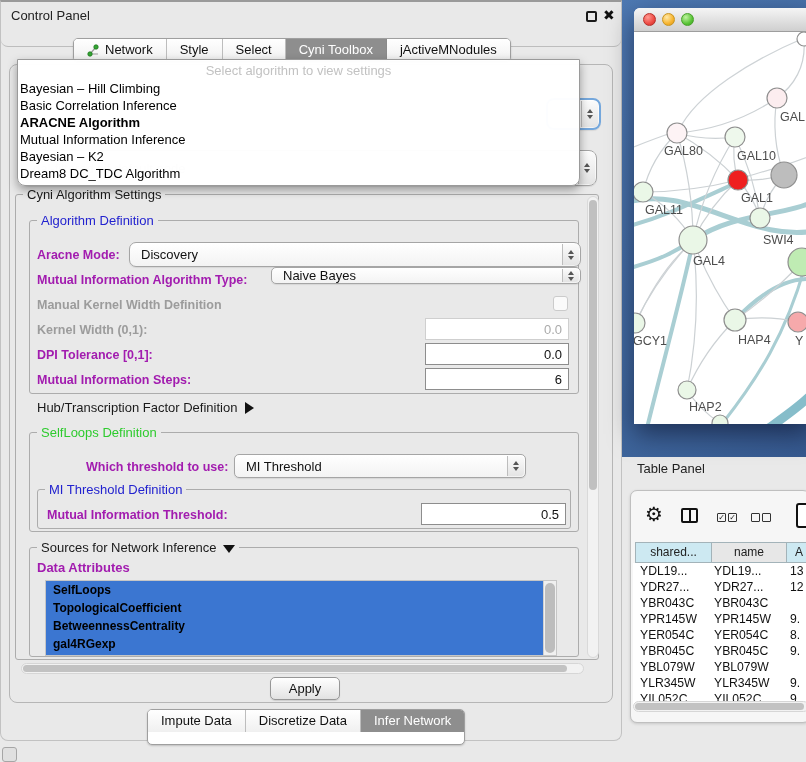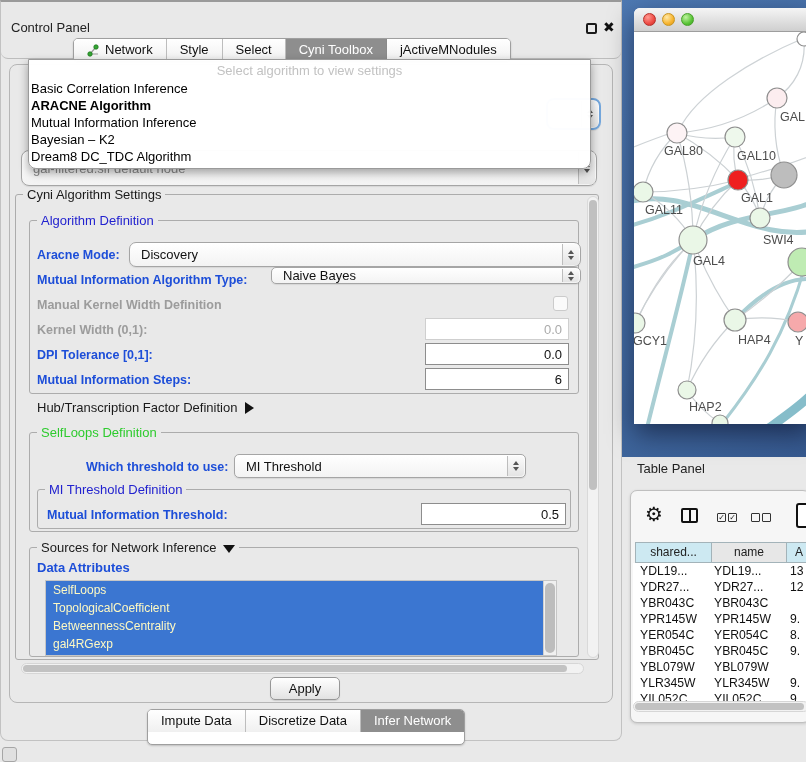--- a/index.html
+++ b/index.html
@@ -12,21 +12,21 @@
     -webkit-font-smoothing:antialiased;
   }
   .abs { position:absolute; }
 
   
   #control-panel {
     position:absolute; left:0; top:0; width:622px; height:741px;
     background:#e9e9e9; border:1px solid #c2c2c2; border-top:2px solid #9a9a9a;
     border-radius:0 0 8px 8px; z-index:2;
   }
-  .cp-titlebar { position:absolute; left:0; top:12px; width:100%; height:45px;
+  .cp-titlebar { position:absolute; left:0; top:0; width:100%; height:45px;
     border-bottom:1px solid #bdbdbd;border-radius:7px; }
   .cp-title { position:absolute; left:10px; top:6px; font-size:13px; color:#222; }
   .float-btn { position:absolute; left:585px; top:9px; width:11px; height:11px;
     border:2px solid #1a1a1a; border-radius:2px; }
   .close-btn { position:absolute; left:602px; top:5px; font-size:14px; font-weight:bold; color:#111; }
 
   .tabstrip { position:absolute; display:flex; background:#fff;
     border:1px solid #9f9f9f; border-radius:5px; overflow:hidden;
     box-shadow:0 1px 2px rgba(0,0,0,.18); }
   .tab { padding:0 13px; height:22px; line-height:22px; font-size:13px; color:#111;
@@ -39,21 +39,21 @@
 
   .cp-body { position:absolute; left:8px; top:62px; width:604px; height:639px;
     border:1px solid #b6b6b6; border-radius:8px; background:#e9e9e9; }
 
   
   .groupbox { position:absolute; border:1px solid #acacac; border-radius:3px; background:transparent; }
   .gtitle { position:absolute; font-size:13px; background:#e9e9e9; padding:0 4px; white-space:nowrap; z-index:3; }
   .gtitle.blue { color:#2222cf; }
   .gtitle.green { color:#2ecb2e; }
 
-  .lbl { position:absolute; font-size:12.5px; font-weight:bold; white-space:nowrap; color:#1d4ed8; }
+  .lbl { position:absolute; font-size:12.5px; font-weight:bold; white-space:nowrap; color:#a21caf; }
   .lbl.dim { color:#9c9c9c; }
 
   .combo { position:absolute; background:linear-gradient(#ffffff,#f3f3f3);
     border:1px solid #a5a5a5; border-radius:5px; font-size:13px; color:#111;
     display:flex; align-items:center; padding-left:11px; box-shadow:0 1px 1px rgba(0,0,0,.08); }
   .stepper { position:absolute; right:1px; top:1px; bottom:1px; width:17px;
     background:linear-gradient(#fbfbfb,#e4e4e4); border-left:1px solid #bdbdbd;
     border-radius:0 4px 4px 0; display:flex; flex-direction:column; align-items:center; justify-content:center; gap:2px; }
   .tri-up { width:0; height:0; border-left:3px solid transparent; border-right:3px solid transparent; border-bottom:4px solid #555; }
   .tri-down { width:0; height:0; border-left:3px solid transparent; border-right:3px solid transparent; border-top:4px solid #555; }
@@ -62,31 +62,31 @@
     font-size:13px; color:#111; display:flex; align-items:center; justify-content:flex-end; padding-right:6px; }
   .field.disabled { border-color:#cfcfcf; color:#ababab; }
 
   .checkbox { position:absolute; width:15px; height:15px; border:1px solid #cbcbcb;
     border-radius:3px; background:#fafafa; }
 
   
   #algo-popup { position:absolute; left:16px; top:57px; width:563px;
     background:rgba(255,255,255,.98); border:1px solid #9a9a9a;
     border-radius:0 0 8px 8px; box-shadow:0 4px 10px rgba(0,0,0,.35);
-    z-index:50; padding-bottom:3px;margin-left:11px; }
+    z-index:50; padding-bottom:3px; }
   .popup-placeholder { text-align:center; color:#c2c2c2; font-size:13px; height:18px; line-height:18px; margin-top:2px; }
   .popup-item { font-size:13px; color:#000; height:17px; line-height:17px; padding-left:2px; white-space:nowrap; }
   .popup-item.bold { font-weight:bold; }
 
   
   #attr-list { position:absolute; left:44px; top:578px; width:512px; height:76px;
     background:#fff; border:1px solid #c6c6c6; overflow:hidden;
     display:flex; flex-direction:column; }
-  .attr-item { height:18px; line-height:18px; background:#3b76d1; color:#fef9c3;
-    font-size:12px; padding-left:7px; width:calc(100% - 13px); }
+  .attr-item { height:18px; line-height:18px; background:#3b76d1; color:#000000;
+    font-size:12px; padding-left:7px; width:calc(100% - 13px);font-weight:bold; }
   .attr-cont { flex:1; background:#3b76d1; width:calc(100% - 13px); }
   .list-vscroll { position:absolute; right:0; top:0; bottom:0; width:13px;
     background:#f0f0f0; border-left:1px solid #d0d0d0; }
   .list-vthumb { position:absolute; left:1px; right:1px; top:2px; bottom:2px;
     background:#bdbdbd; border-radius:6px; }
 
   
   .hscroll { position:absolute; height:11px; background:#f2f2f2;
     border:1px solid #d6d6d6; border-radius:6px; }
   .hthumb { position:absolute; left:1px; top:1px; bottom:1px; width:97%;
@@ -190,20 +190,21 @@
   <div class="combo abs" style="left:20px; top:148px; width:576px; height:36px; border-radius:8px; color:#8a8a8a; z-index:5;">
     <span>gal-filtered.sif default node</span>
     <div class="stepper">
         <div class="tri-up"></div>
         <div class="tri-down"></div>
       </div>
   </div>
 
   <div id="algo-popup">
     <div class="popup-placeholder">Select algorithm to view settings</div>
+    <div class="popup-item">Bayesian – Hill Climbing</div>
     <div class="popup-item">Basic Correlation Inference</div>
     <div class="popup-item bold">ARACNE Algorithm</div>
     <div class="popup-item">Mutual Information Inference</div>
     <div class="popup-item">Bayesian – K2</div>
     <div class="popup-item">Dream8 DC_TDC Algorithm</div>
   </div>
 
   <div class="groupbox" style="left:14px; top:192px; width:584px; height:466px;"></div>
   <div class="gtitle" style="left:22px; top:185px;">Cyni Algorithm Settings</div>
 

